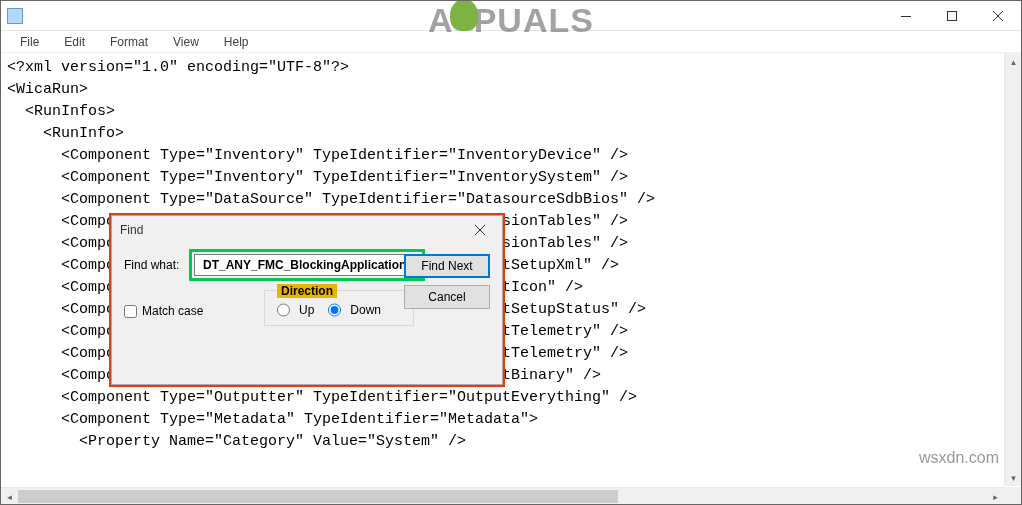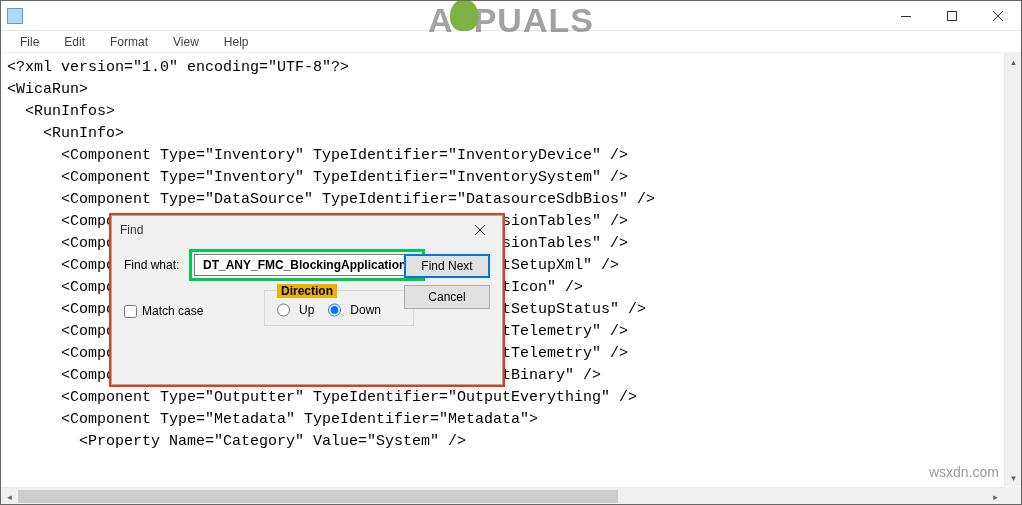--- a/index.html
+++ b/index.html
@@ -227,22 +227,22 @@
     }
     .corner {
       position: absolute;
       right: 0; bottom: 0;
       width: 17px; height: 17px;
       background: #f0f0f0;
     }
     .attribution {
       position: absolute;
       right: 22px;
-      bottom: 24px;
-      font-size: 14px;
+      bottom: 37px;
+      font-size: 16px;
       color: #999;
       z-index: 3;
     }
   </style>
 </head>
 <body>
 
 <div class="title-bar">
   <div class="title-icon"></div>
   <div class="win-controls">

